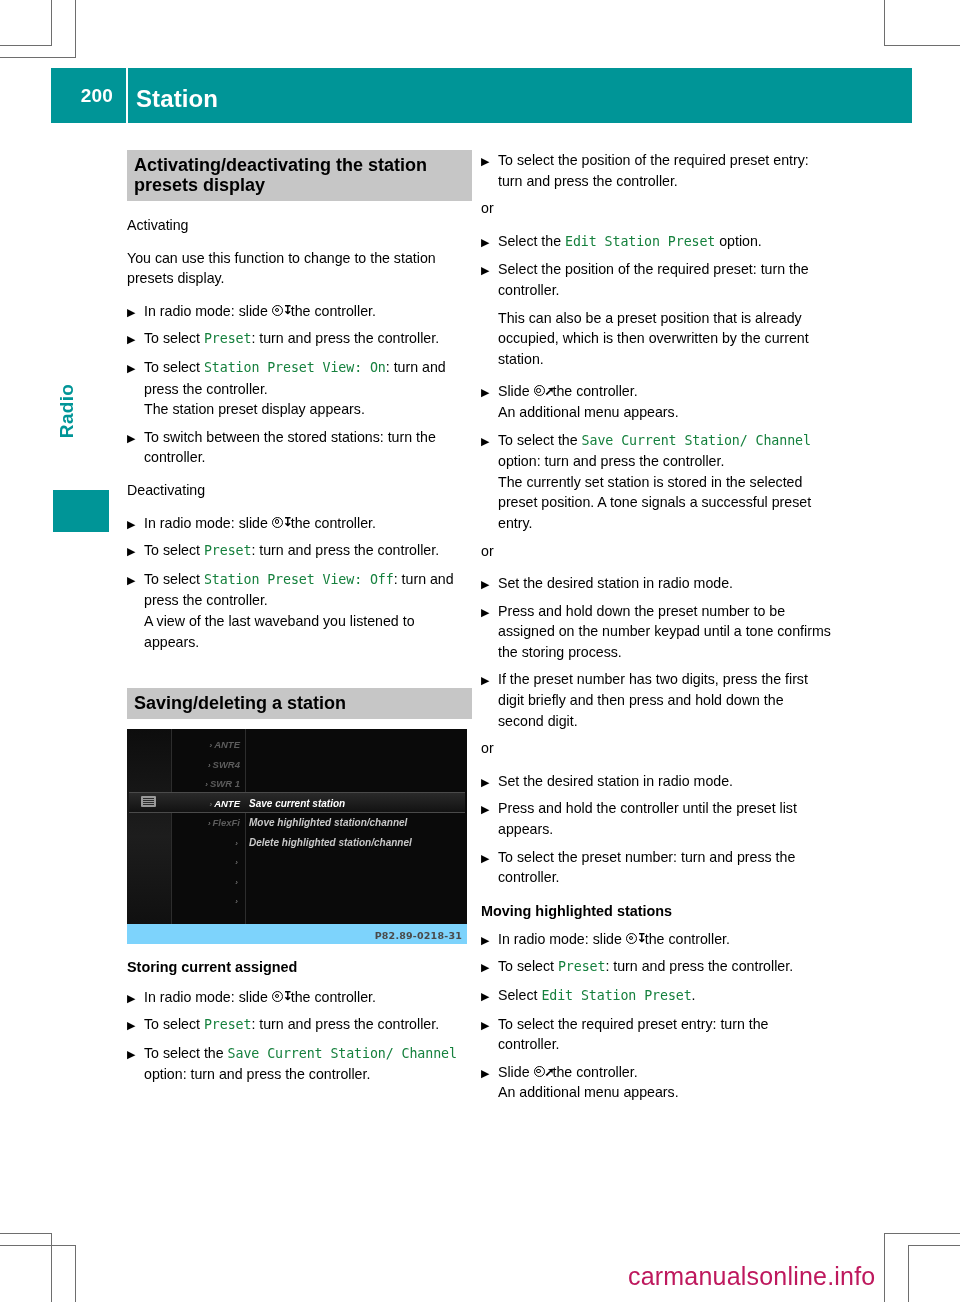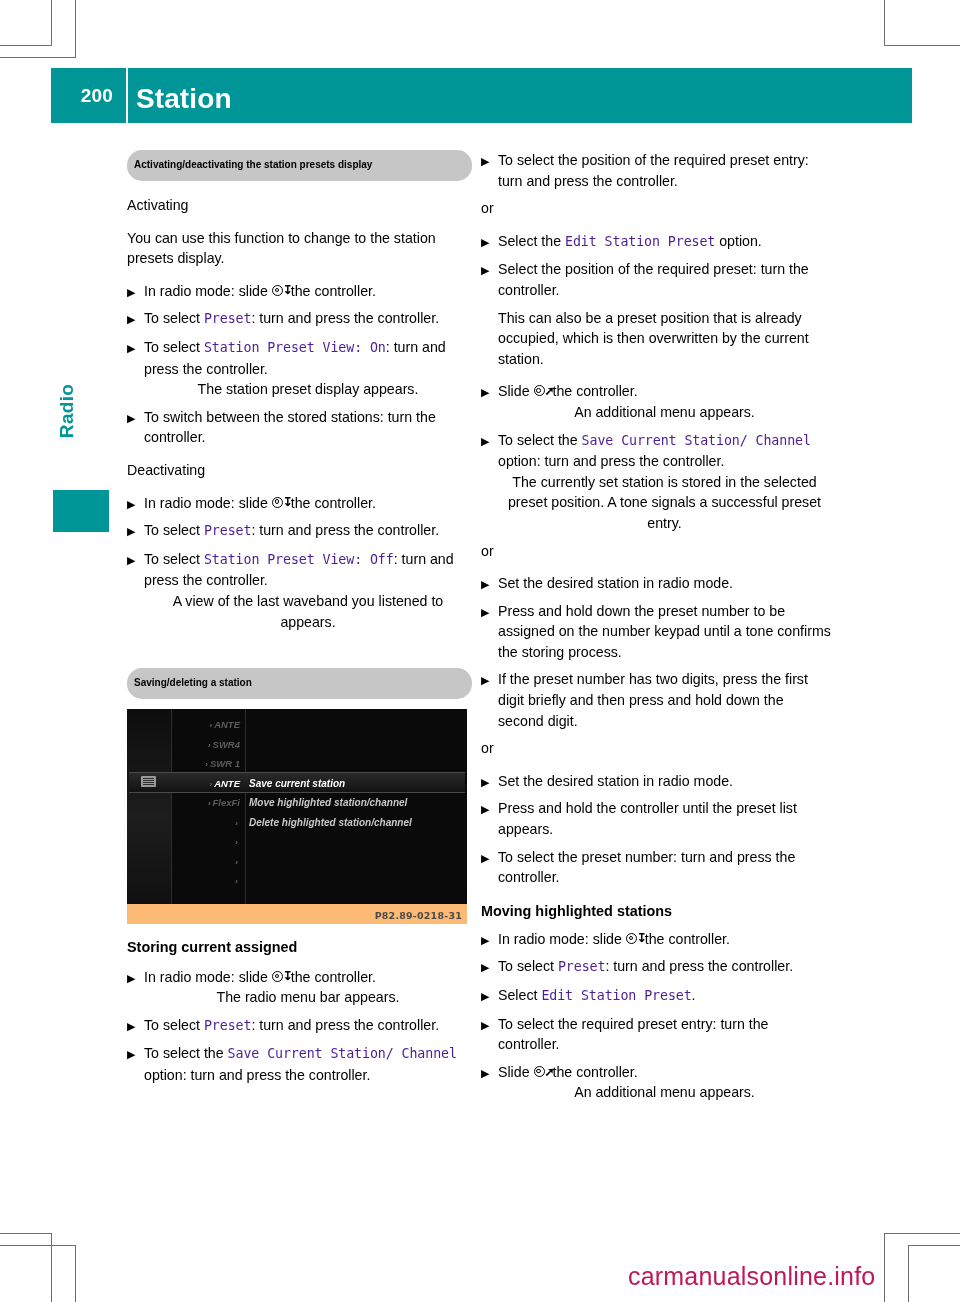--- a/index.html
+++ b/index.html
@@ -72,21 +72,21 @@
     background: #ffffff;
   }
   .header-title {
     position: absolute;
     left: 136px;
     top: 68px;
     height: 61px;
     display: flex;
     align-items: center;
     color: #ffffff;
-    font-size: 28px;
+    font-size: 24px;
     font-weight: bold;
     letter-spacing: .1px;
   }
 
   
   .side-tab-label {
     position: absolute;
     left: -3px;
     top: 400px;
     width: 140px;
@@ -115,26 +115,25 @@
     font-size: 14.2px;
     line-height: 20.6px;
   }
   .col-left  { left: 127px; }
   .col-right { left: 481px; width: 350px; }
 
   
   .sec-head {
     background: #c6c6c6;
     font-weight: bold;
-    font-size: 10px;
+    font-size: 18px;
     line-height: 20px;
     padding: 5px 7px 6px 7px;
     margin: 0 0 14px 0;
     color: #000;
-    border-radius: 15px;
   }
   .sec-head.tight { margin-bottom: 10px; }
 
   
   p.para {
     margin: 0 0 12px 0;
   }
 
   
   .step {
@@ -144,37 +143,36 @@
   }
   .step .marker {
     position: absolute;
     left: 0;
     top: 1px;
     font-size: 11px;
     line-height: 20.6px;
   }
   .step .cont {
     display: block;
-    text-align: center;
   }
   .or-line {
     margin: 2px 0 7px 0;
     padding-left: 0;
   }
   h4.subhead {
     font-size: 14.4px;
     font-weight: bold;
     margin: 14px 0 8px 0;
     line-height: 19px;
   }
 
   
   .ui {
     font-family: "DejaVu Sans Mono", monospace;
-    color: #4c1d95;
+    color: #15803d;
     font-size: 13.3px;
     letter-spacing: -0.1px;
     text-align: right;
   }
 
   
   .ctl {
     display: inline-block;
     position: relative;
     width: 15px;
@@ -289,21 +287,21 @@
     font-style: italic;
     font-weight: bold;
     color: #c9c9c9;
     white-space: nowrap;
   }
   .fig-menu .mrow.sel { color: #ffffff; }
   .fig-menu .spacer { height: 58.5px; }
   .fig-caption-bar {
     width: 340px;
     height: 20px;
-    background: #fdba74;
+    background: #7dd3fc;
     position: relative;
   }
   .fig-code {
     position: absolute;
     right: 5px;
     top: 2px;
     font-size: 9.5px;
     font-weight: bold;
     color: #4a4a4a;
     letter-spacing: .2px;
@@ -439,21 +437,20 @@
     </div>
   </div>
 
   <div class="fig-title">Storing current assigned</div>
 
   <div class="step">
     <span class="marker">▶</span>
     <span>In radio mode: slide</span>
     <span class="ctl"><span class="ring"></span><span class="arr">↧</span></span>
     <span>the controller.</span>
-    <span class="cont">The radio menu bar appears.</span>
   </div>
 
   <div class="step">
     <span class="marker">▶</span>
     <span>To select</span>
     <span class="ui">Preset</span><span>: turn and press the controller.</span>
   </div>
 
   <div class="step">
     <span class="marker">▶</span>

